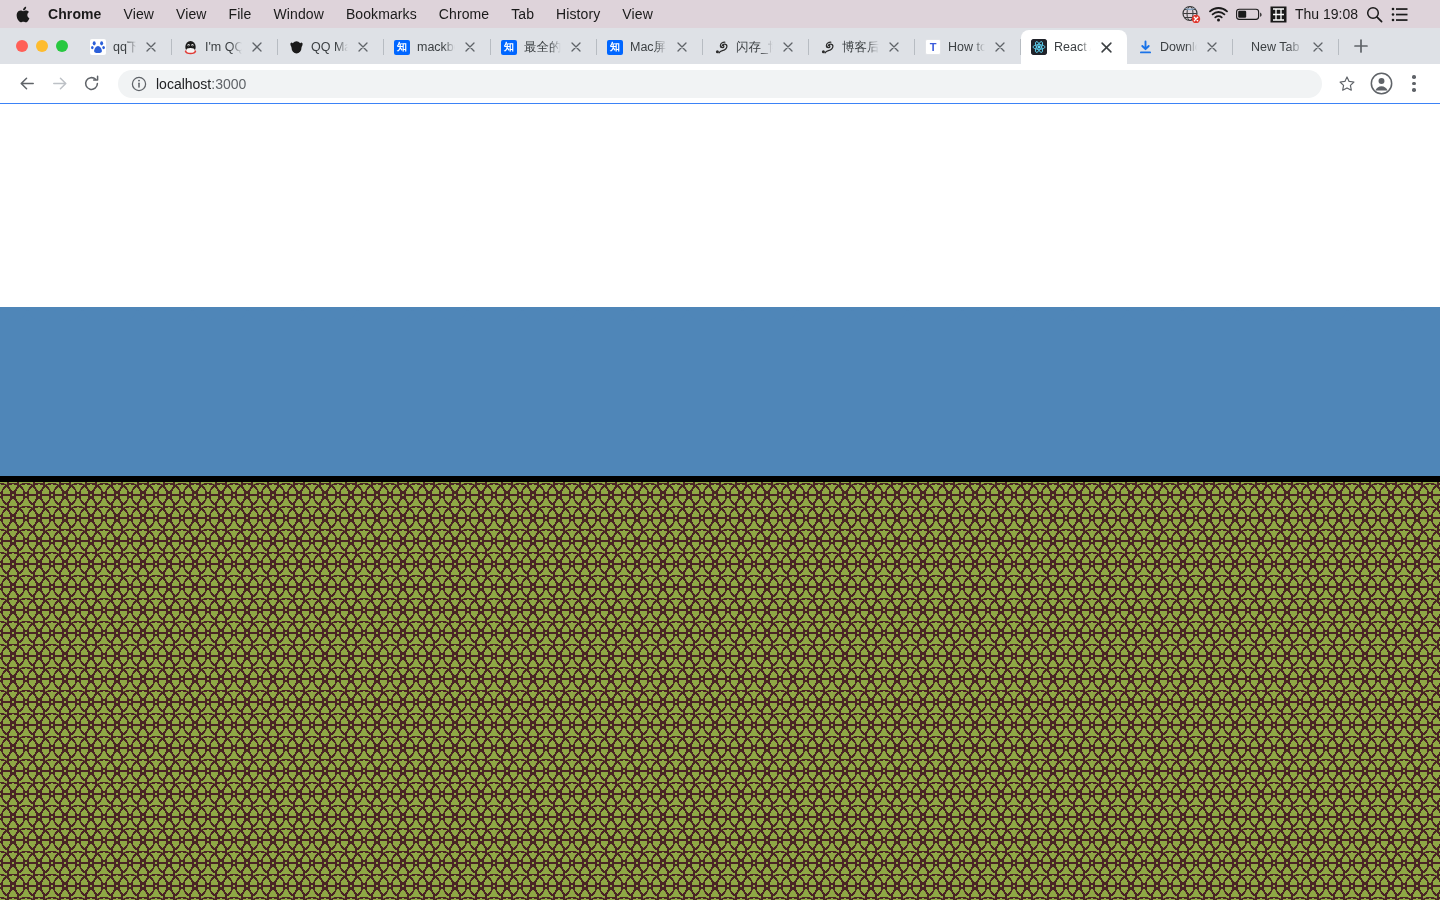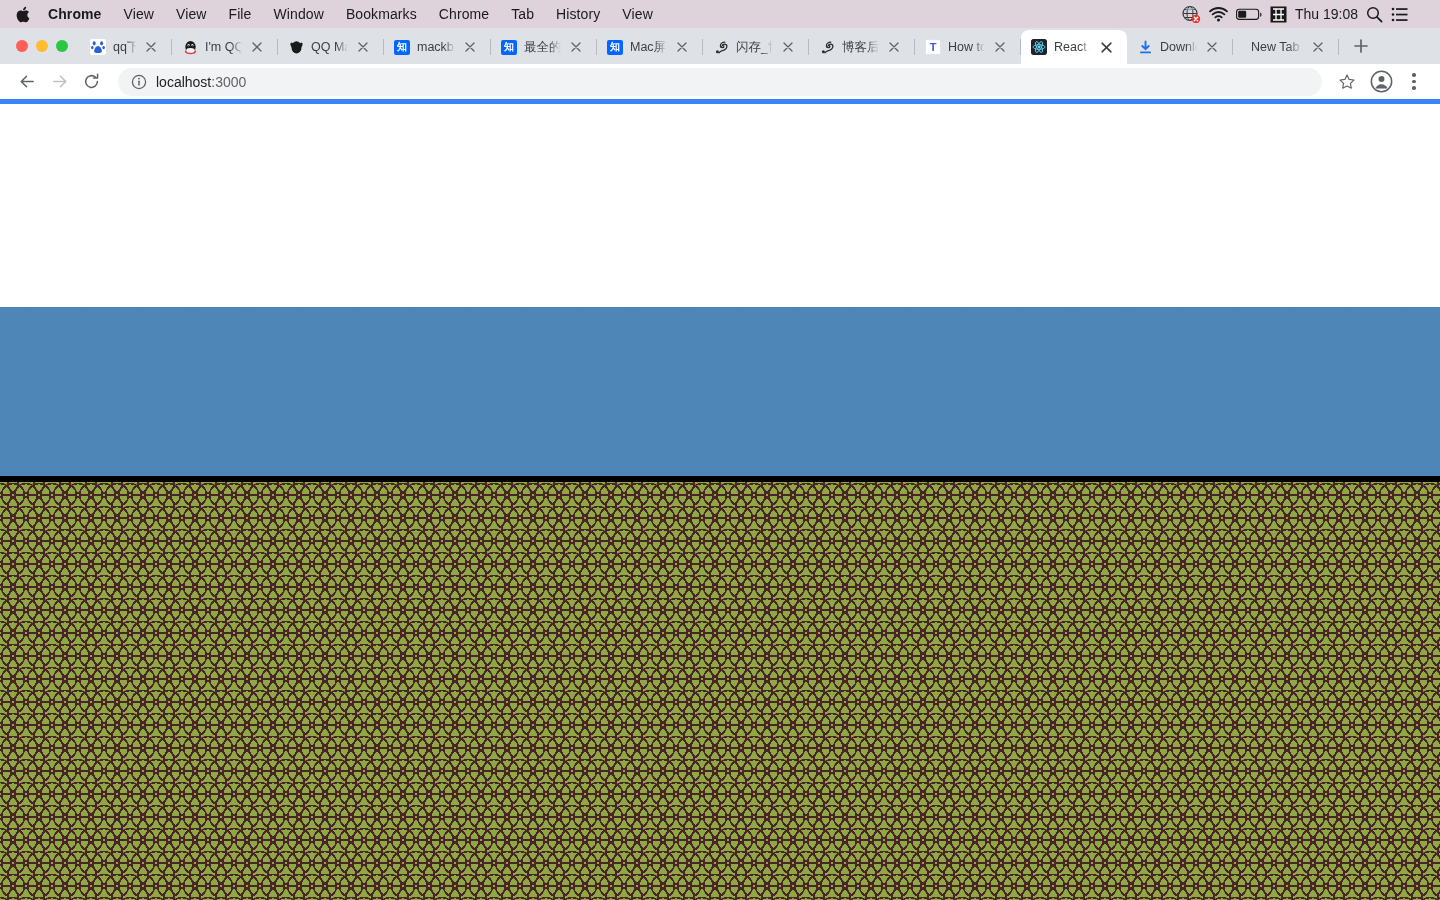--- a/index.html
+++ b/index.html
@@ -89,21 +89,21 @@
   .fav-zhihu{ background:#0066ff; color:#fff; font-weight:bold; font-size:10px;
               width:15px; height:15px; border-radius:2px;}
   .fav-t{ background:#fff; color:#3b5bdb; font-weight:bold; font-size:11px;
           border:1px solid #e2e4e8; }
   .fav-react{ background:#20232a; border-radius:3px; }
   .fav-plain{ background:transparent; }
 
   
   .toolbar{
     height:40px; background:#fff; display:flex; align-items:center;
-    padding:0 12px 0 12px; gap:2px; border-bottom:5px solid #3b82f6;
+    padding:0 12px 0 12px; gap:2px; border-bottom:1px solid #3b82f6;
   }
   .nav-btn{
     width:30px; height:30px; border-radius:50%;
     display:flex; align-items:center; justify-content:center;
     color:#5f6368; flex:0 0 30px;
   }
   .nav-btn.disabled{ color:#bdc1c6; }
   .omnibox{
     flex:1; height:28px; background:#f1f3f4; border-radius:14px;
     display:flex; align-items:center; padding:0 14px 0 12px;

